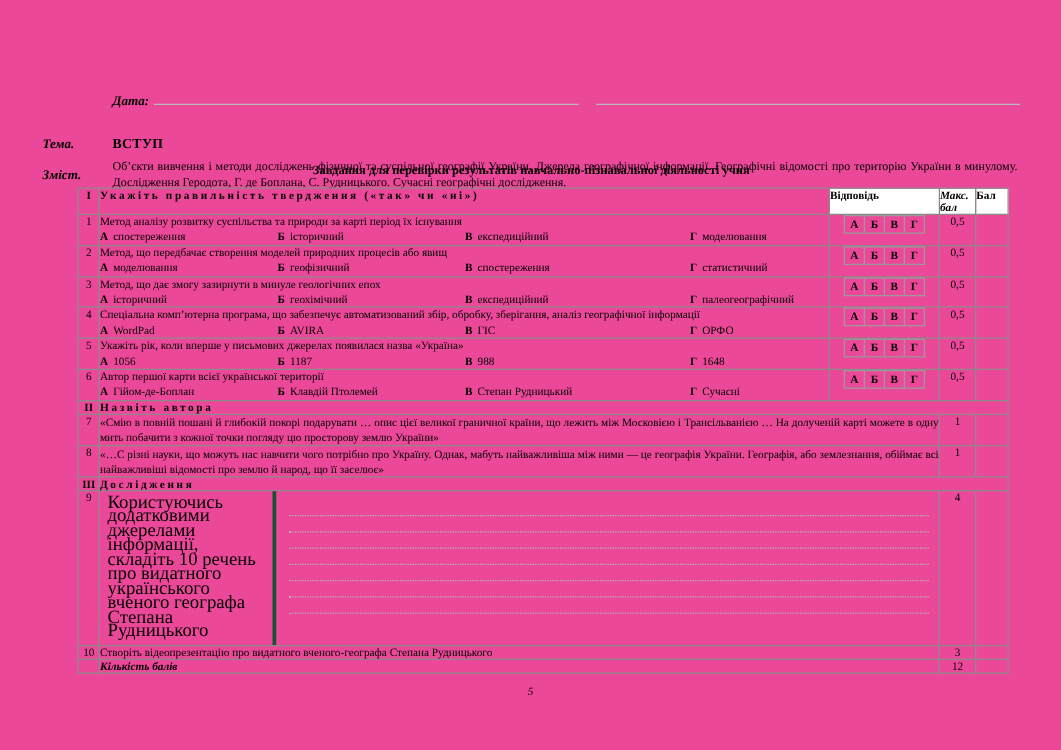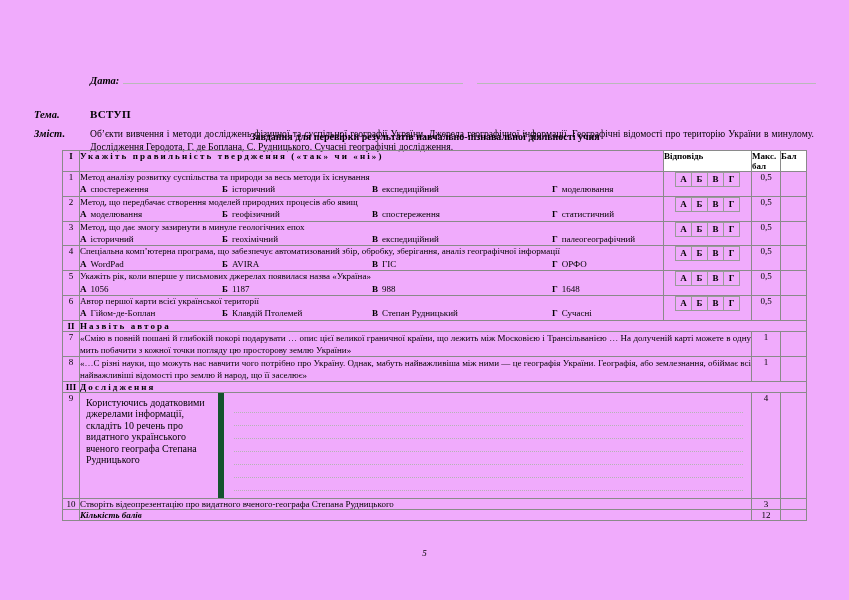--- a/index.html
+++ b/index.html
@@ -13,21 +13,21 @@
     font-family: "Liberation Serif", "DejaVu Serif", serif;
     color: #000;
     position: relative;
     overflow: hidden;
   }
   .page {
     position: absolute;
     left: 0; top: 0;
     width: 849px;
     height: 600px;
-    background: #f0abfc;
+    background: #ec4899;
   }
 
   
   .header {
     position: absolute;
     left: 34px;
     top: 72px;
     width: 782px;
   }
   .hdr-row {
@@ -116,21 +116,21 @@
     font-size: 9.5px;
   }
   .th-instr {
     font-weight: bold;
     font-size: 9.5px;
     letter-spacing: 2.1px;
     padding: 4px 5px 4px 6px;
     vertical-align: middle;
     margin-top: 22px;
   }
-  .th-stack { line-height: 10px; }
+  .th-stack { line-height: 10px; font-style: italic; }
 
   
   .sec-roman {
     text-align: center;
     vertical-align: middle;
     font-weight: bold;
     font-size: 9.5px;
   }
   .sec-title {
     font-weight: bold;
@@ -199,23 +199,23 @@
     text-align: center;
     vertical-align: middle;
     font-size: 9px;
   }
   .empty { }
 
   
   .t9-label {
     width: 128px;
     padding: 4px 4px 4px 6px;
-    font-size: 10px;
+    font-size: 15px;
     line-height: 11.5px;
-    border-right: 6px solid #14532d;
+    border-right: 3px solid #14532d;
     vertical-align: top;
   }
   .t9-wrap { padding: 0; }
   .t9-flex { display: flex; }
   .t9-lines {
     flex: 1 1 auto;
     padding: 7px 8px 7px 10px;
   }
   .dline {
     border-bottom: 1px dotted #b5b5b5;
@@ -262,21 +262,21 @@
       <div class="hdr-date-label">Дата:</div>
       <div class="date-rule"></div>
       <div class="date-rule second"></div>
     </div>
 
     <div class="hdr-row" style="margin-top:22px;">
       <div class="hdr-label">Тема.</div>
       <div class="hdr-theme-value">ВСТУП</div>
     </div>
 
-    <div class="hdr-row" style="margin-top:5px;">
+    <div class="hdr-row" style="margin-top:5px;align-items:center;">
       <div class="hdr-label">Зміст.</div>
       <div class="hdr-content-value">Об’єкти вивчення і методи досліджень фізичної та суспільної географії України. Джерела географічної інформації. Географічні відомості про територію Украї­ни в минулому. Дослідження Геродота, Г. де Боплана, С. Рудницького. Сучасні географічні дослідження.</div>
     </div>
   </div>
 
   <div class="subtitle">Завдання для перевірки результатів навчально-пізнавальної діяльності учня</div>
 
   <table class="sheet">
     <colgroup>
       <col class="c-num">
@@ -294,21 +294,21 @@
         <td class="th">
           <div class="th-stack">Макс.</div>
           <div class="th-stack">бал</div>
         </td>
         <td class="th">Бал</td>
       </tr>
 
       <tr>
         <td class="rownum">1</td>
         <td class="qbody">
-          <span class="qstem">Метод аналізу розвитку суспільства та природи за весь методи їх існування</span>
+          <span class="qstem">Метод аналізу розвитку суспільства та природи за карті період їх існування</span>
           <div class="qopts">
             <div class="qopt o1">
                 <span class="ltr">А</span>
                 <span>спостереження</span>
               </div>
             <div class="qopt o2">
                 <span class="ltr">Б</span>
                 <span>історичний</span>
               </div>
             <div class="qopt o3">

